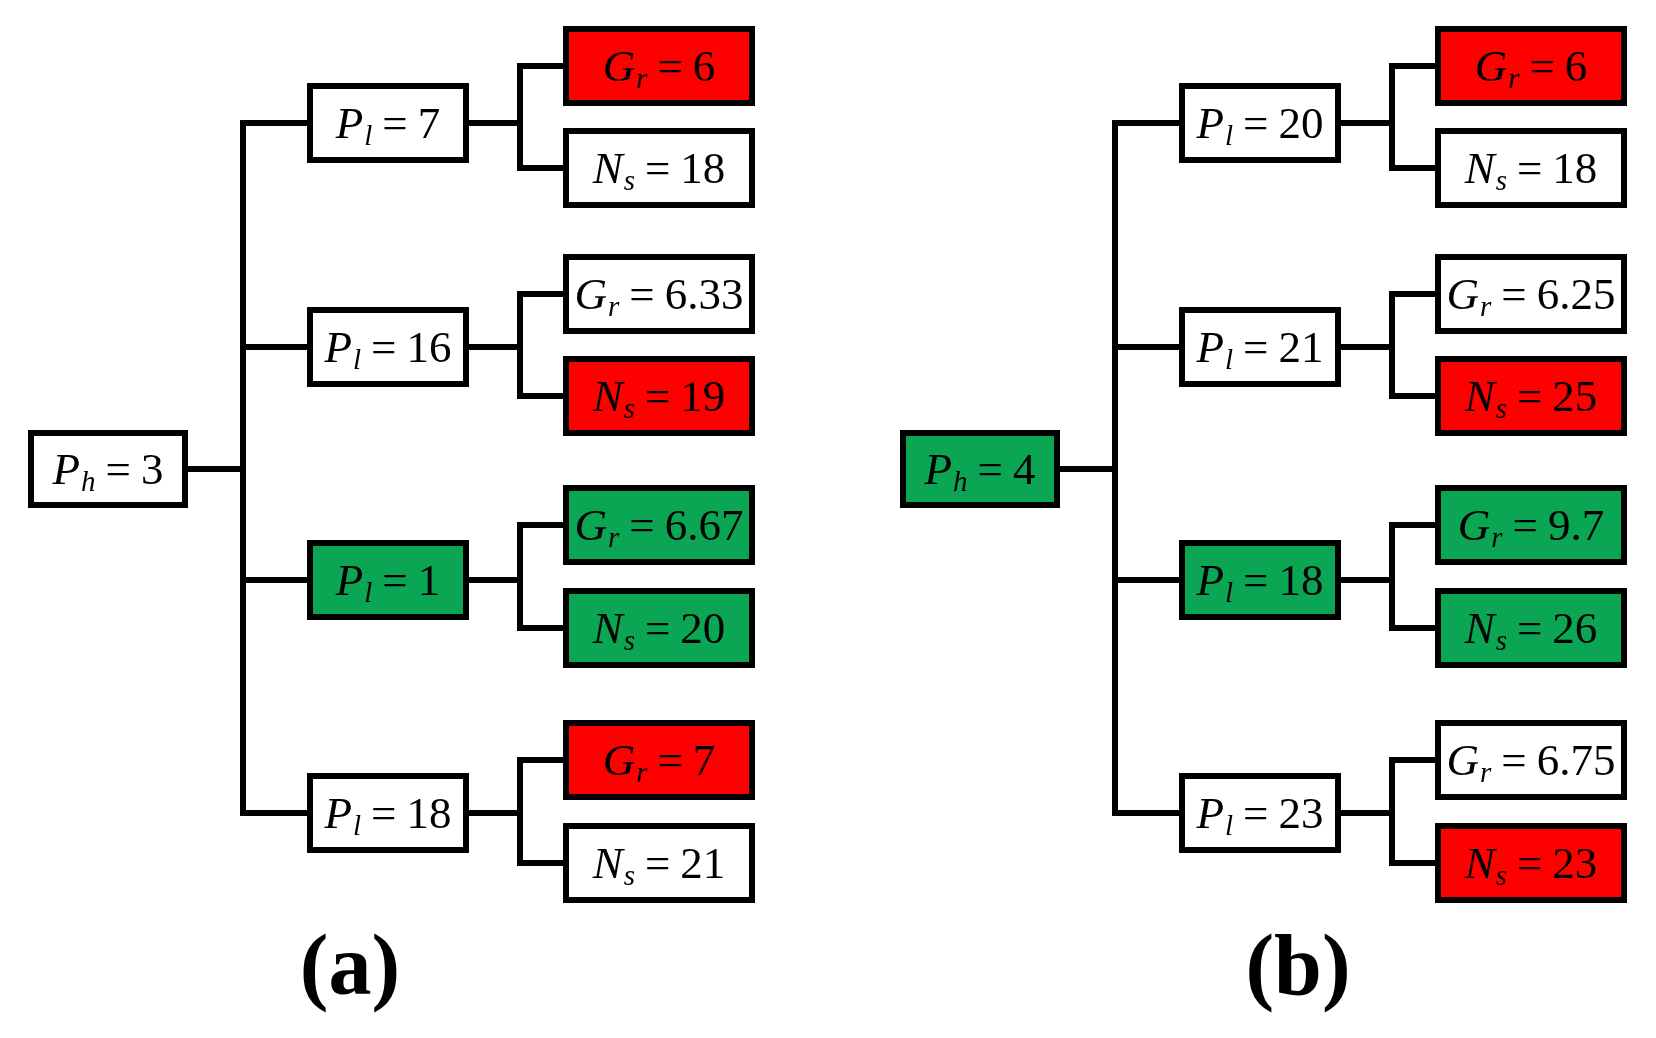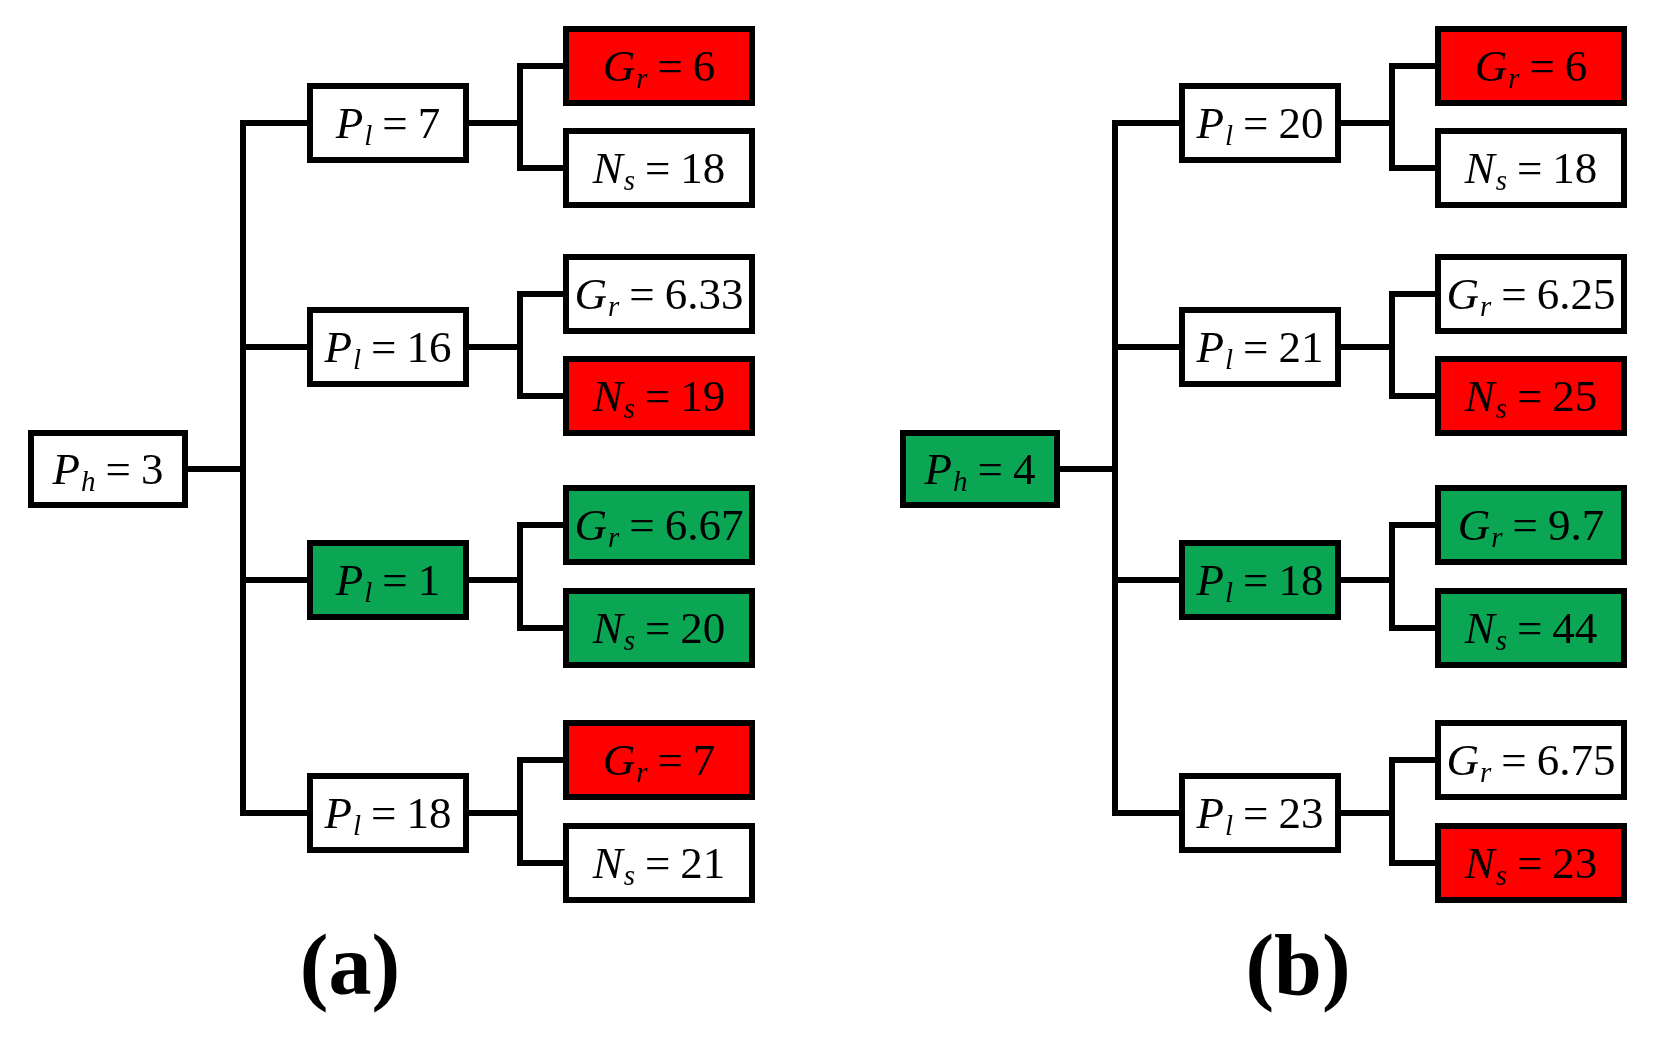--- a/index.html
+++ b/index.html
@@ -216,21 +216,21 @@
   <div class="node" style="left:1435px;top:485px;width:192px;height:80px" data-fill="green">
     <span class="v">G</span>
       <span class="s">r</span>
       <span class="eq">=</span>
       <span class="val">9.7</span>
   </div>
   <div class="node" style="left:1435px;top:588px;width:192px;height:80px" data-fill="green">
     <span class="v">N</span>
       <span class="s">s</span>
       <span class="eq">=</span>
-      <span class="val">44</span>
+      <span class="val">26</span>
   </div>
 
   <div class="node" style="left:1179px;top:773px;width:162px;height:80px" data-fill="white">
     <span class="v">P</span>
       <span class="s">l</span>
       <span class="eq">=</span>
       <span class="val">23</span>
   </div>
   <div class="node" style="left:1435px;top:720px;width:192px;height:80px" data-fill="white">
     <span class="v">G</span>

